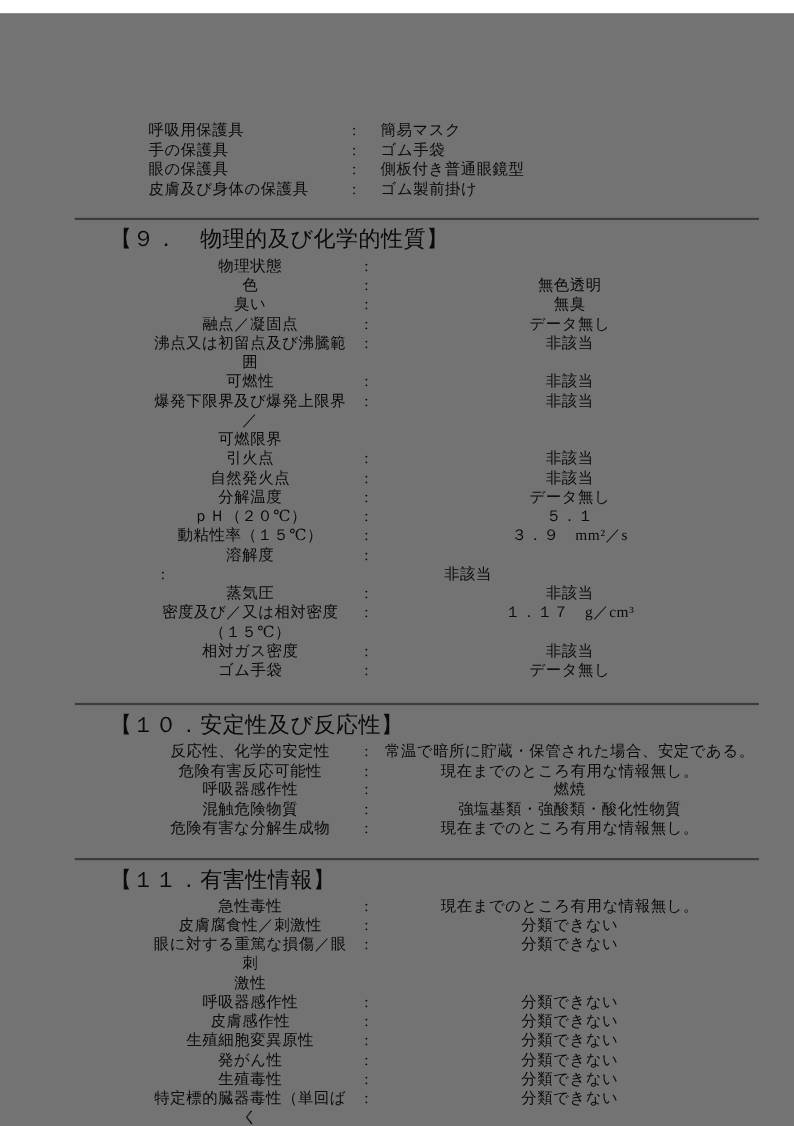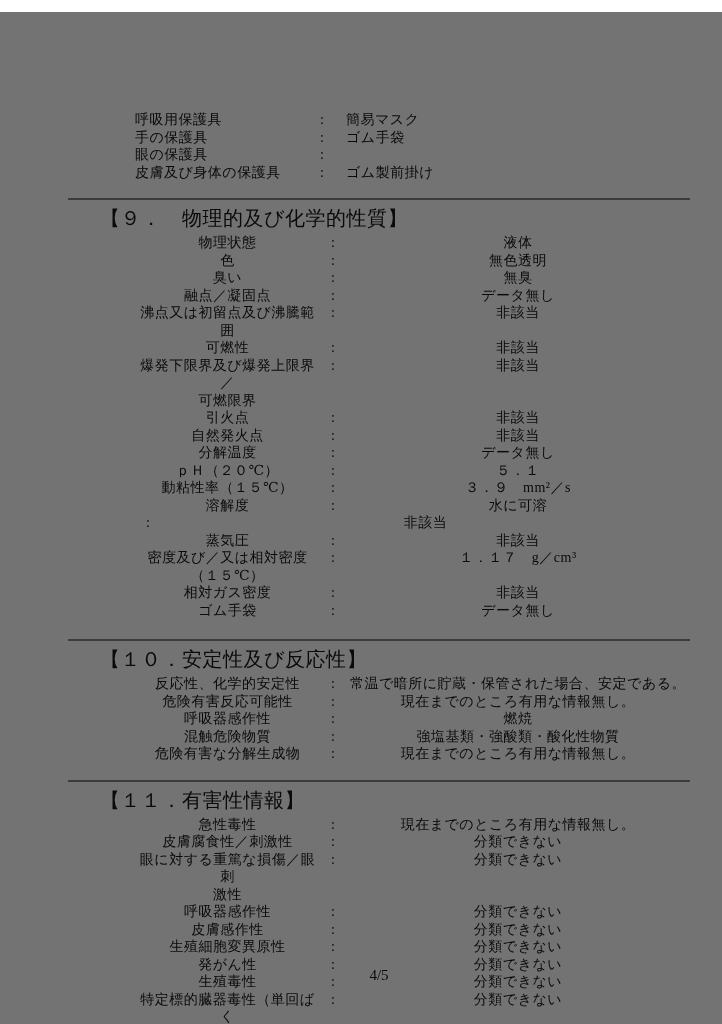--- a/index.html
+++ b/index.html
@@ -39,37 +39,37 @@
       <span class="v">簡易マスク</span>
     </div>
     <div class="r">
       <span class="l">手の保護具</span>
       <span class="c">:</span>
       <span class="v">ゴム手袋</span>
     </div>
     <div class="r">
       <span class="l">眼の保護具</span>
       <span class="c">:</span>
+      <span class="v">側板付き普通眼鏡型</span>
     </div>
     <div class="r">
       <span class="l">皮膚及び身体の保護具</span>
       <span class="c">:</span>
       <span class="v">ゴム製前掛け</span>
     </div>
   </div>
 
   <hr class="hr">
 
   <div class="sec">
     <h2 class="hd">【９．　物理的及び化学的性質】</h2>
     <div class="rows">
       <div class="r">
         <span class="l">物理状態</span>
         <span class="c">:</span>
-        <span class="v">液体</span>
       </div>
       <div class="r">
         <span class="l">色</span>
         <span class="c">:</span>
         <span class="v">無色透明</span>
       </div>
       <div class="r">
         <span class="l">臭い</span>
         <span class="c">:</span>
         <span class="v">無臭</span>
@@ -116,21 +116,20 @@
         <span class="v">５．１</span>
       </div>
       <div class="r">
         <span class="l">動粘性率（１５℃）</span>
         <span class="c">:</span>
         <span class="v">３．９　mm²／s</span>
       </div>
       <div class="r">
         <span class="l">溶解度</span>
         <span class="c">:</span>
-        <span class="v">水に可溶</span>
       </div>
       <div class="r">
         <span class="c">:</span>
         <span class="v">非該当</span>
       </div>
       <div class="r">
         <span class="l">蒸気圧</span>
         <span class="c">:</span>
         <span class="v">非該当</span>
       </div>
@@ -235,15 +234,14 @@
       <div class="r">
         <span class="l">特定標的臓器毒性（単回ばく
 露）</span>
         <span class="c">:</span>
         <span class="v">分類できない</span>
       </div>
 
     </div>
   </div>
 
-  <div class="pageno">4/5</div>
 
 </div>
 
 </body></html>

